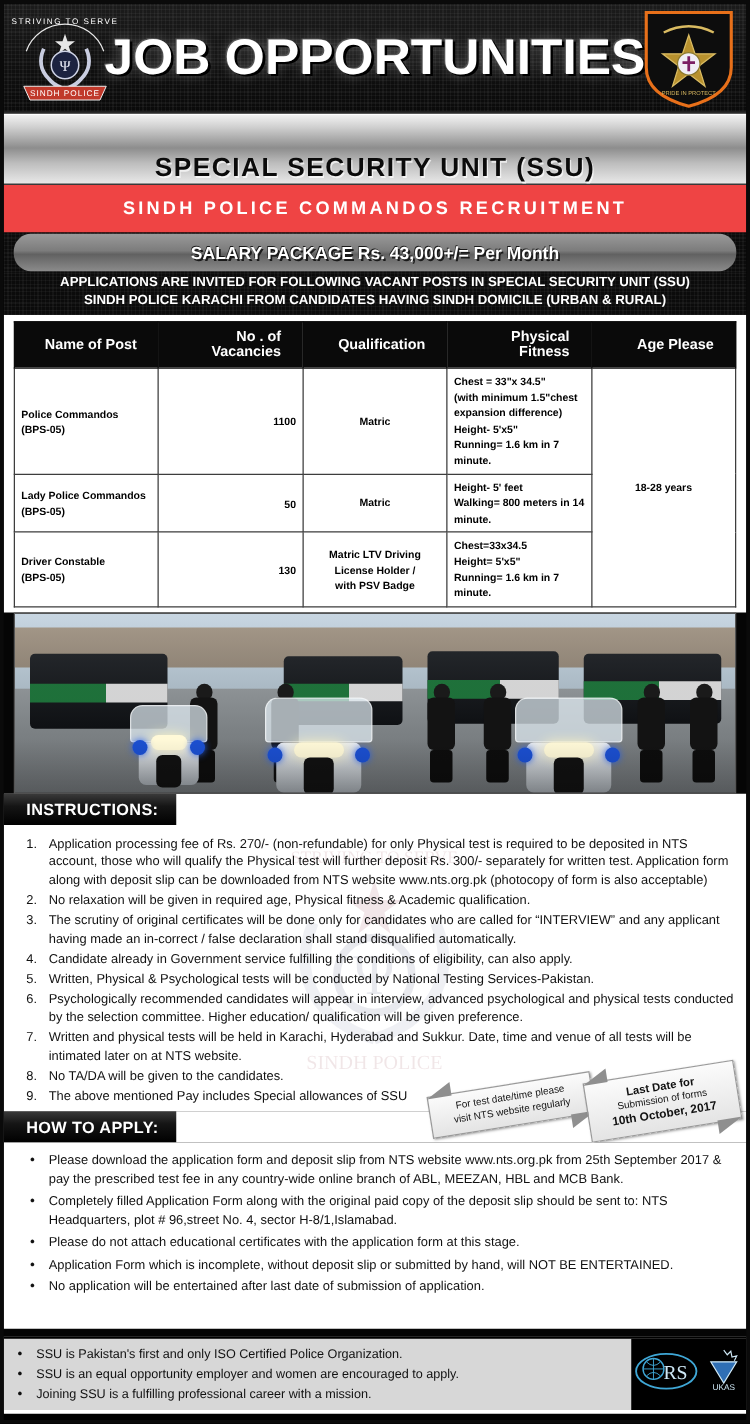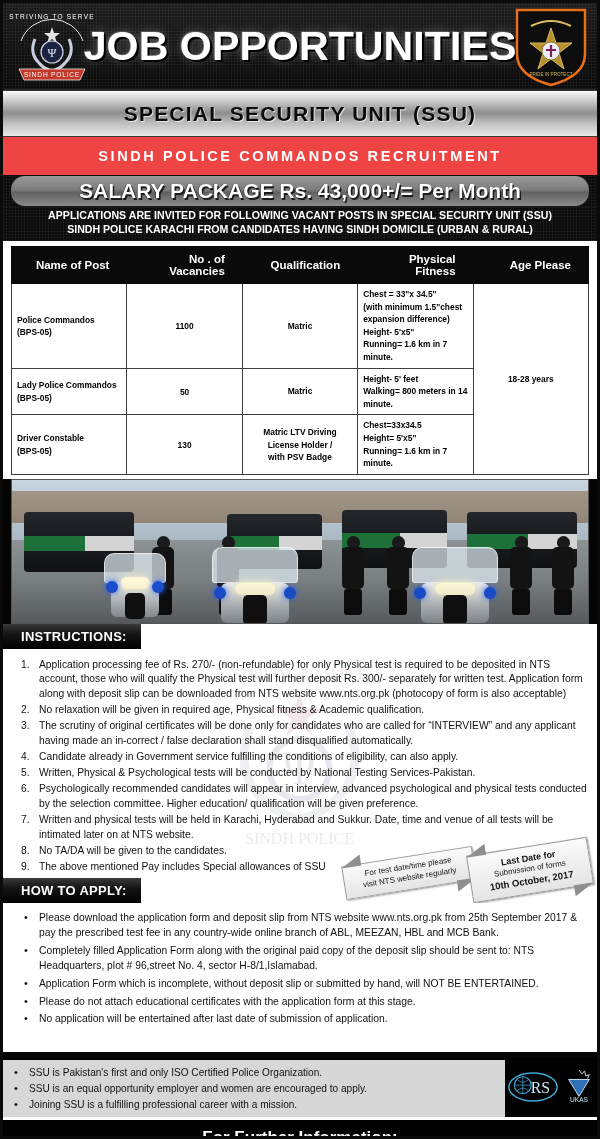--- a/index.html
+++ b/index.html
@@ -36,25 +36,25 @@
     color: #fff;
     font-family: "Liberation Sans", sans-serif;
     text-shadow: 2px 2px 0 #000, -1px -1px 0 #555, 0 0 10px rgba(255,255,255,.35);
     transform: scaleX(1.03);
     white-space: nowrap;
   }
 
   
   .silver-band {
     position: relative;
-    height: 46px;
+    height: 57px;
     background: linear-gradient(180deg,#f2f2f2 0%,#cfcfcf 18%,#8d8d8d 48%,#bdbdbd 70%,#e9e9e9 100%);
     border-top: 1px solid #fff;
     border-bottom: 1px solid #3a3a3a;
-    display: flex; flex-direction: column; align-items: center; justify-content: center;
+    display: flex; flex-direction: column; align-items: center; justify-content: flex-end;
   }
   .subtitle-1 {
     font-size: 21px; font-weight: 700; color: #0b0b0b; letter-spacing: 1.2px;
     text-shadow: 1px 1px 0 rgba(255,255,255,.7);
     white-space: nowrap;
   }
   .subtitle-2 {
     height: 38px;
     background: #ef4444;
     display: flex; align-items: center; justify-content: center;
@@ -72,21 +72,21 @@
     display: flex; align-items: center; justify-content: center;
     padding: 0 8px;
   }
   .salary-pill {
     width: 100%; height: 30px;
     border-radius: 14px;
     background: linear-gradient(180deg,#9a9a9a 0%,#7c7c7c 45%,#616161 55%,#8b8b8b 100%);
     display: flex; align-items: center; justify-content: center;
   }
   .salary-text {
-    font-size: 21px; font-weight: 700; color: #fff;
+    font-size: 14px; font-weight: 700; color: #fff;
     text-shadow: 1.5px 1.5px 0 #1a1a1a, -0.5px -0.5px 0 #1a1a1a;
     white-space: nowrap;
   }
 
   
   .invited {
     background:
       repeating-linear-gradient(0deg, rgba(255,255,255,.04) 0 1px, transparent 1px 3px),
       repeating-linear-gradient(90deg, rgba(255,255,255,.04) 0 1px, transparent 1px 3px),
       #0b0b0b;
@@ -110,21 +110,21 @@
     text-align: right;
     border: 1px solid #0a0a0a;
   }
   table.posts td {
     border: 1px solid #3d3d3d;
     font-size: 8.4px; font-weight: 700; color: #000;
     padding: 4px 5px;
     vertical-align: middle;
   }
   td.c-post { text-align: left; width: 120px; line-height: 1.45; }
-  td.c-vac  { text-align: center; width: 68px; font-size: 9px; }
+  td.c-vac  { text-align: right; width: 68px; font-size: 9px; }
   td.c-qual { text-align: center; width: 105px; line-height: 1.45; font-size: 8.6px; }
   td.c-phys { text-align: left; line-height: 1.5; }
   td.c-age  { text-align: center; width: 95px; font-size: 13px; font-weight: 700; }
 
   
   .photo {
     position: relative;
     height: 145px;
     margin: 0 8px;
     overflow: hidden;
@@ -471,22 +471,22 @@
         <div class="l3">10th October, 2017</div>
         <span class="rb-tail tail-br"></span>
       </div>
     </div>
   </div>
 
   <div class="content" style="padding-top:2px;padding-bottom:22px;">
     <ul class="apply" id="apply-list">
         <li>Please download the application form and deposit slip from NTS website www.nts.org.pk from 25th September 2017 &amp; pay the prescribed test fee in any country-wide online branch of ABL, MEEZAN, HBL and MCB Bank.</li>
         <li>Completely filled Application Form along with the original paid copy of the deposit slip should be sent to: NTS Headquarters, plot # 96,street No. 4, sector H-8/1,Islamabad.</li>
+        <li>Please do not attach educational certificates with the application form at this stage.</li>
         <li>Application Form which is incomplete, without deposit slip or submitted by hand, will NOT BE ENTERTAINED.</li>
-        <li>Please do not attach educational certificates with the application form at this stage.</li>
         <li>No application will be entertained after last date of submission of application.</li>
       </ul>
   </div>
 
   <div class="iso-strip">
     <div class="iso-list">
       <ul id="iso-list">
           <li>SSU is Pakistan's first and only ISO Certified Police Organization.</li>
           <li>SSU is an equal opportunity employer and women are encouraged to apply.</li>
           <li>Joining SSU is a fulfilling professional career with a mission.</li>

